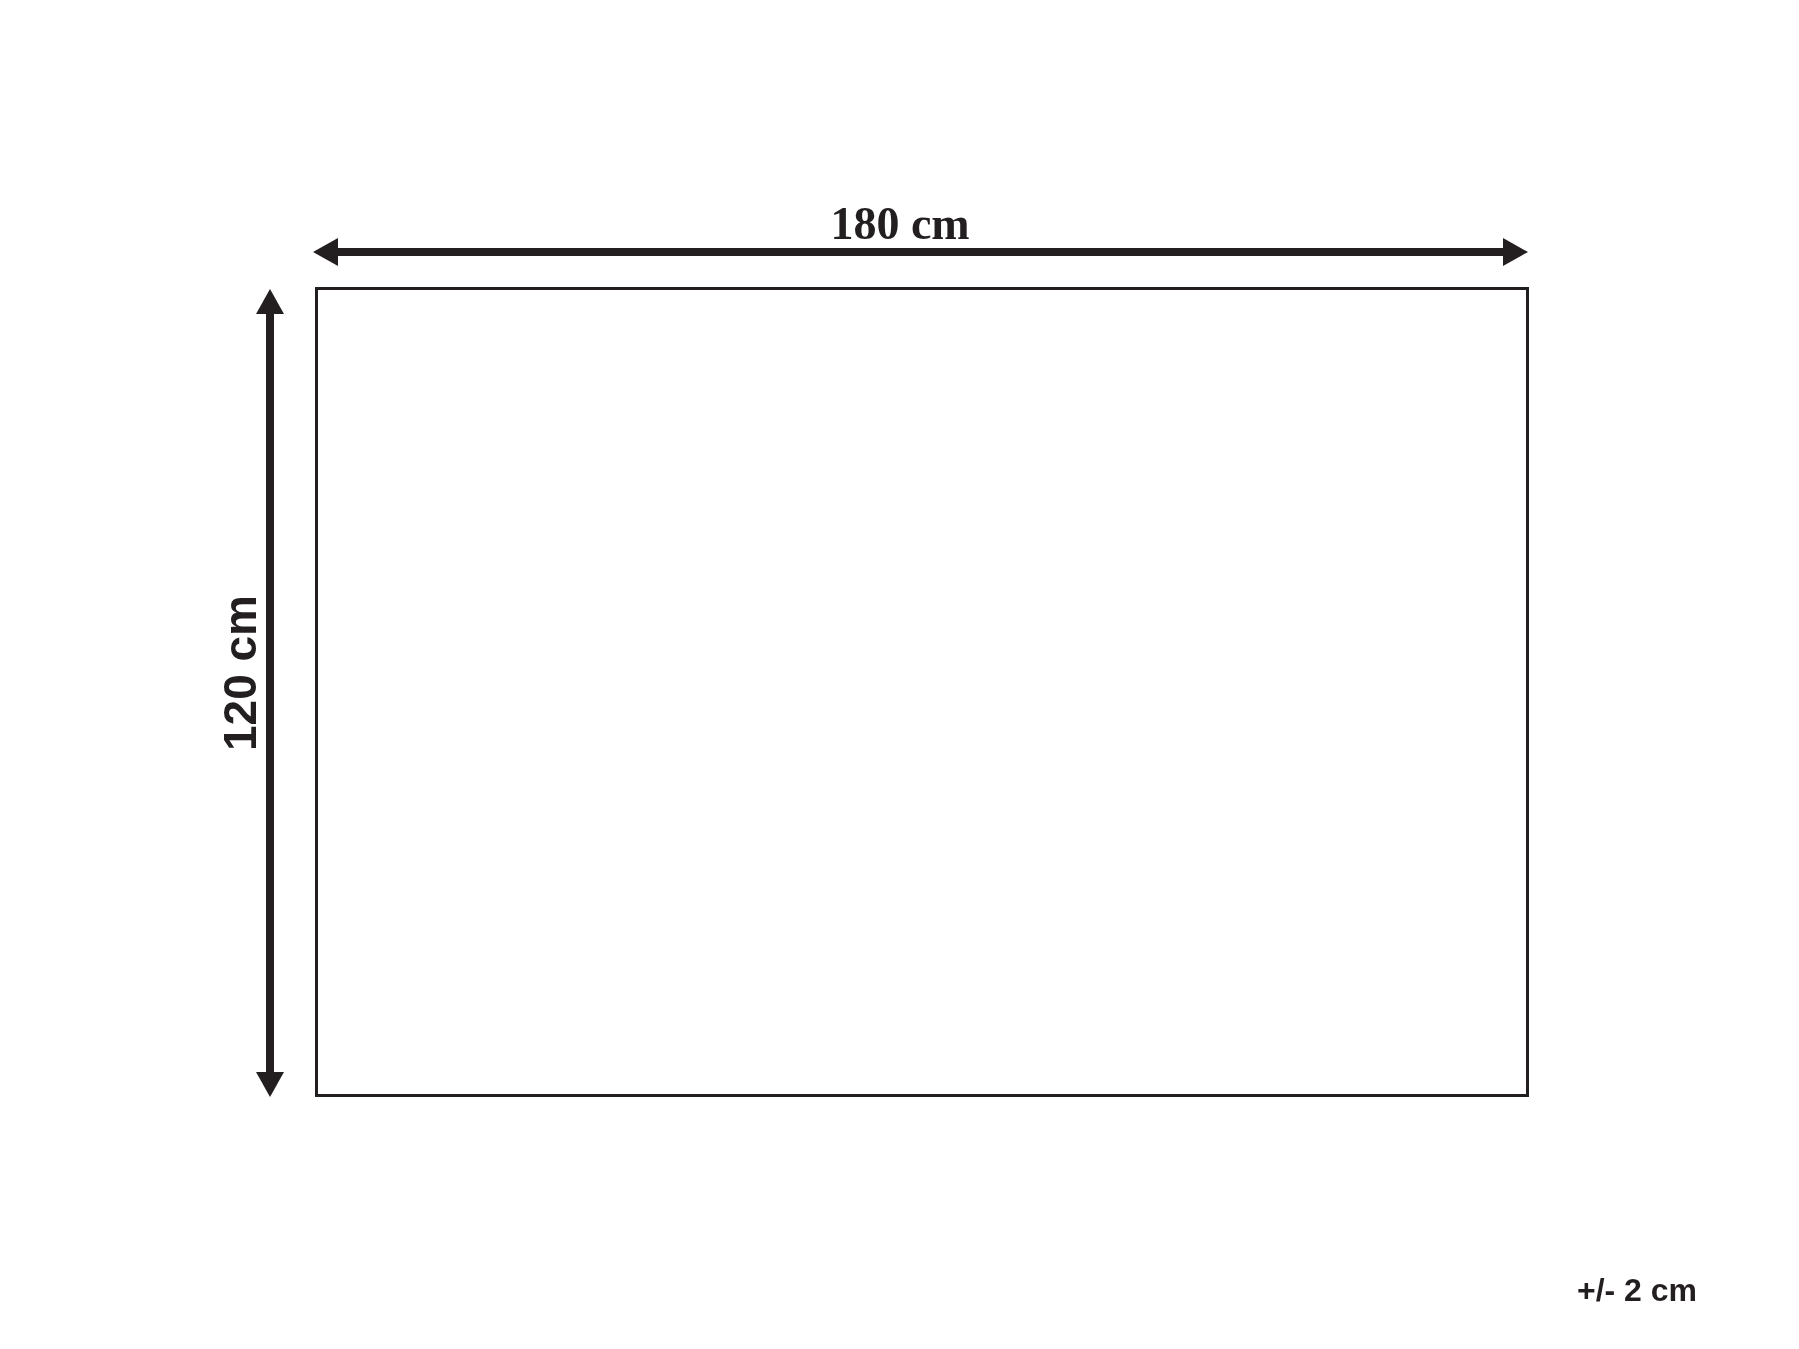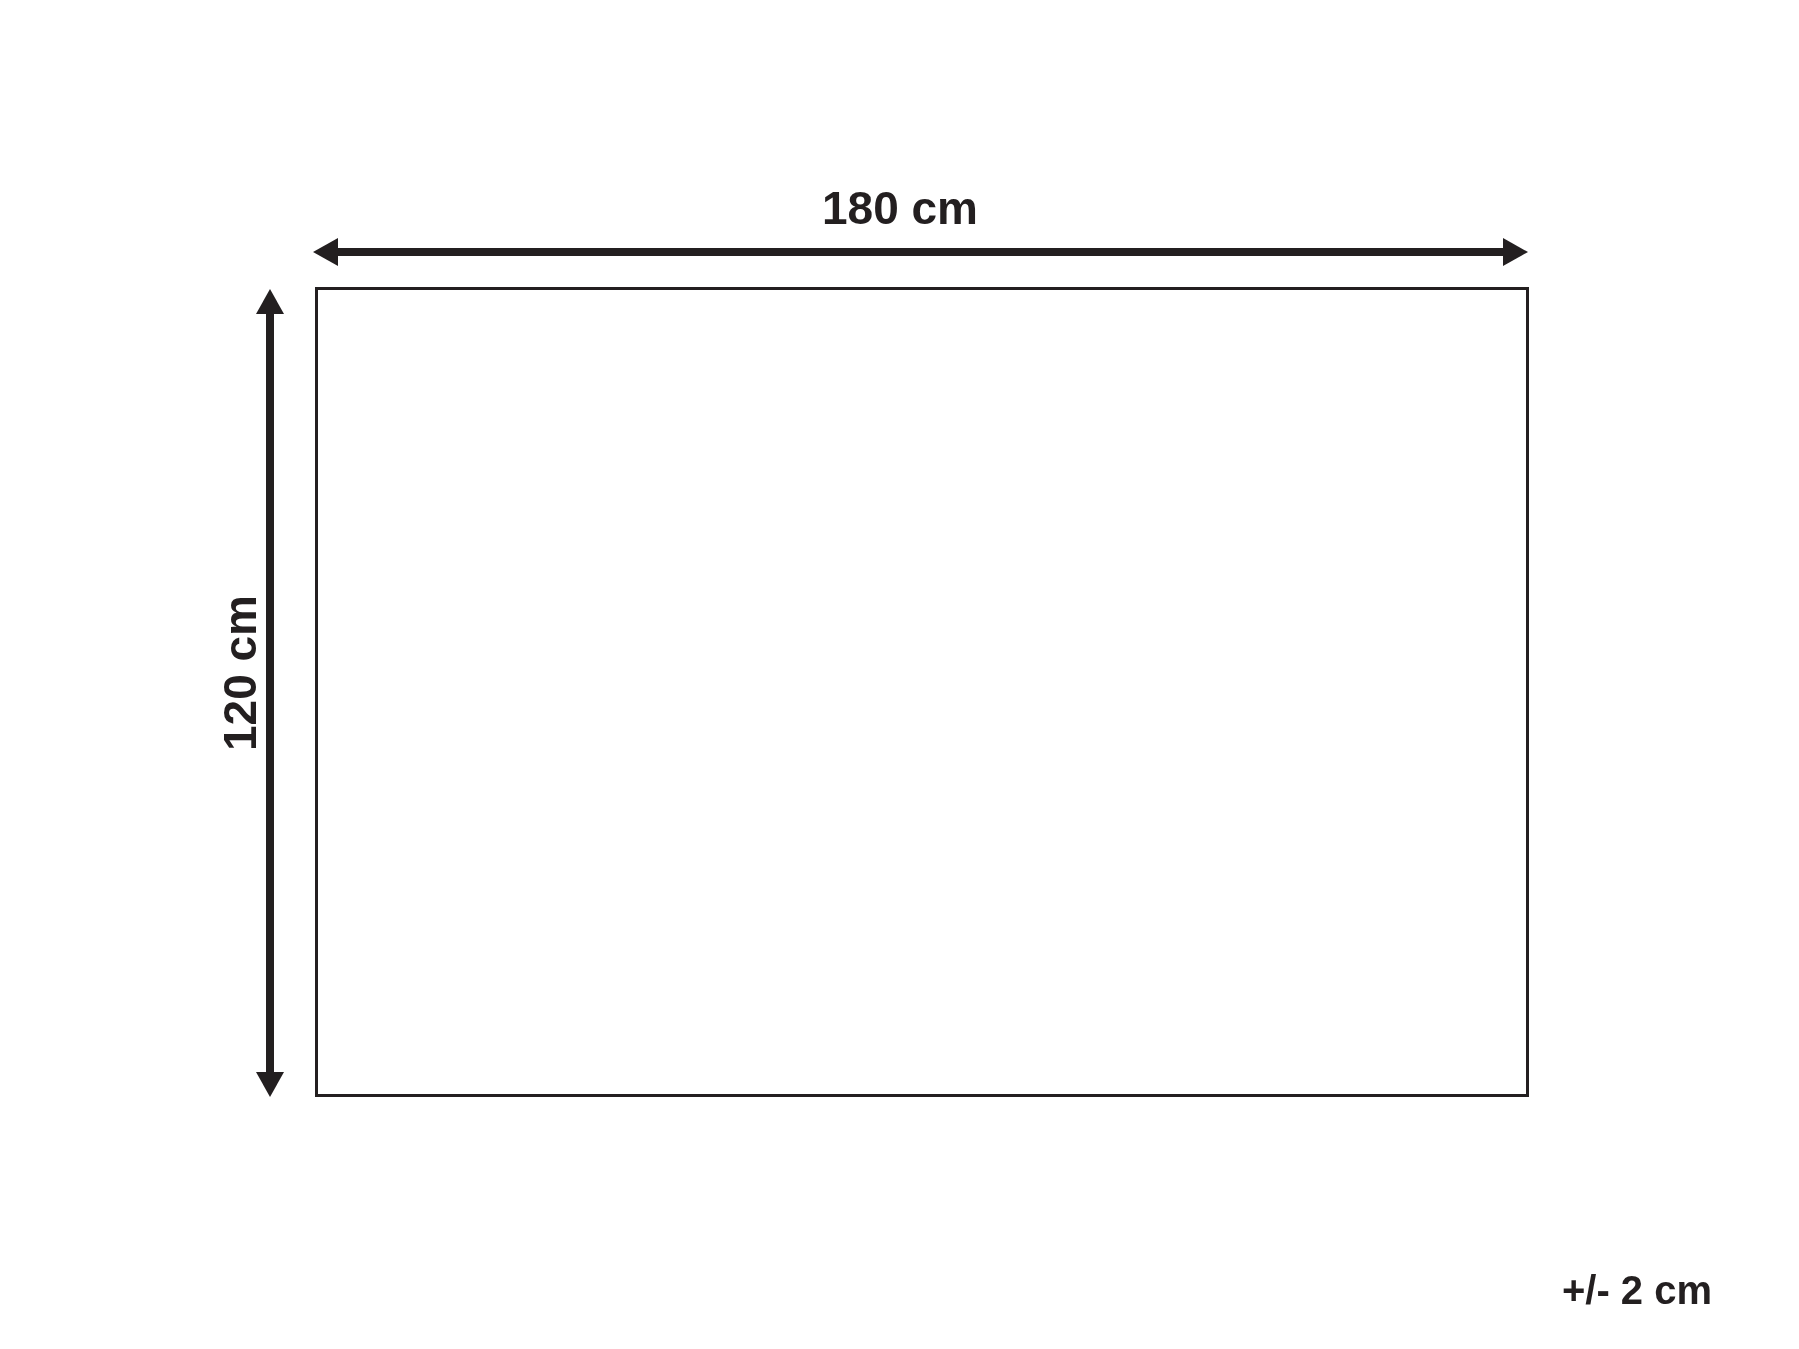--- a/index.html
+++ b/index.html
@@ -37,33 +37,34 @@
   .dim-label {
     position: absolute;
     color: #231f20;
     font-weight: bold;
     font-size: 46px;
     line-height: 1;
     white-space: nowrap;
   }
   .width-label {
     left: 900px;
-    top: 208px;
+    top: 224px;
     transform: translate(-50%, -50%);
+    font-family: Liberation Serif, serif;
   }
   .height-label {
     left: 240px;
     top: 673px;
     transform: translate(-50%, -50%) rotate(-90deg);
   }
   .tolerance-label {
     left: 1637px;
     top: 1290px;
     transform: translate(-50%, -50%);
-    font-size: 40px;
+    font-size: 32px;
   }
 </style>
 </head>
 <body>
 
 <div class="canvas">
 
   <div class="rect-outline"></div>
 
   <svg class="arrow-svg" width="1799" height="1349" viewBox="0 0 1799 1349">

